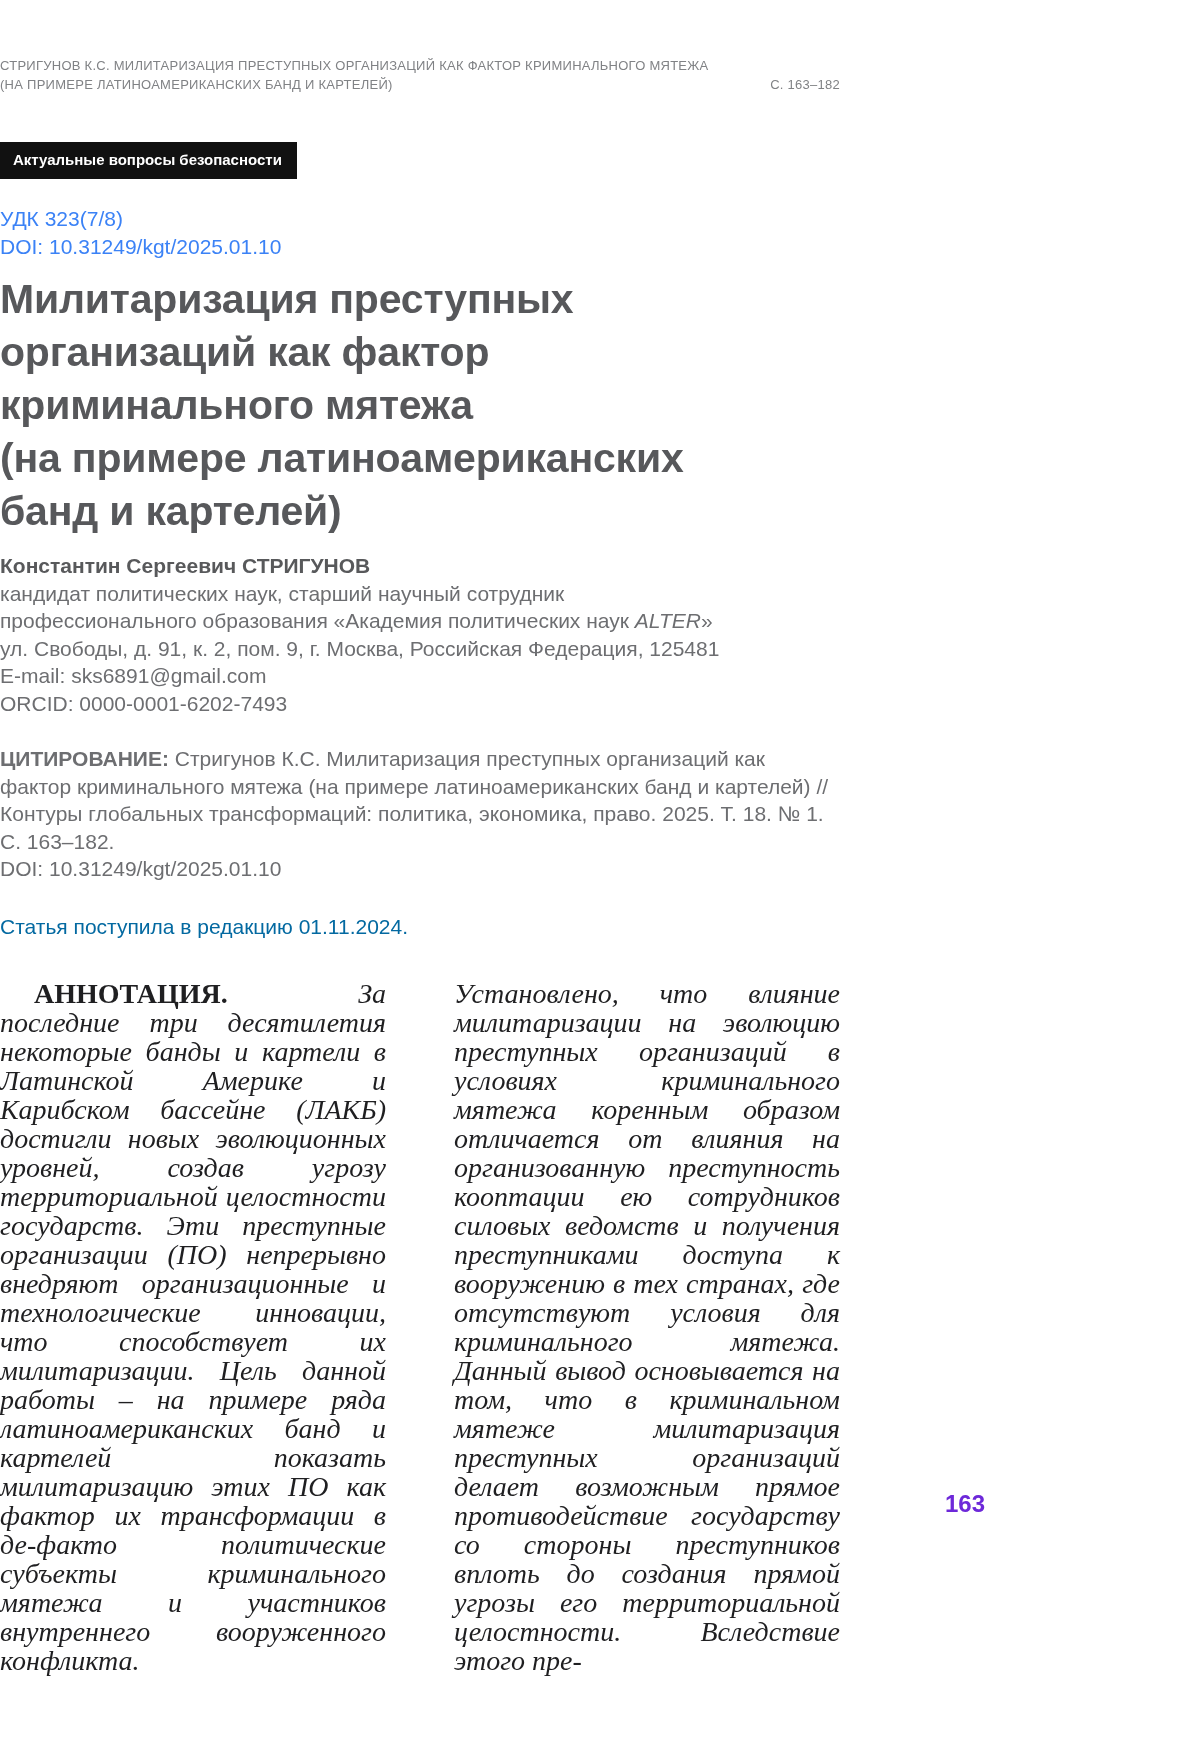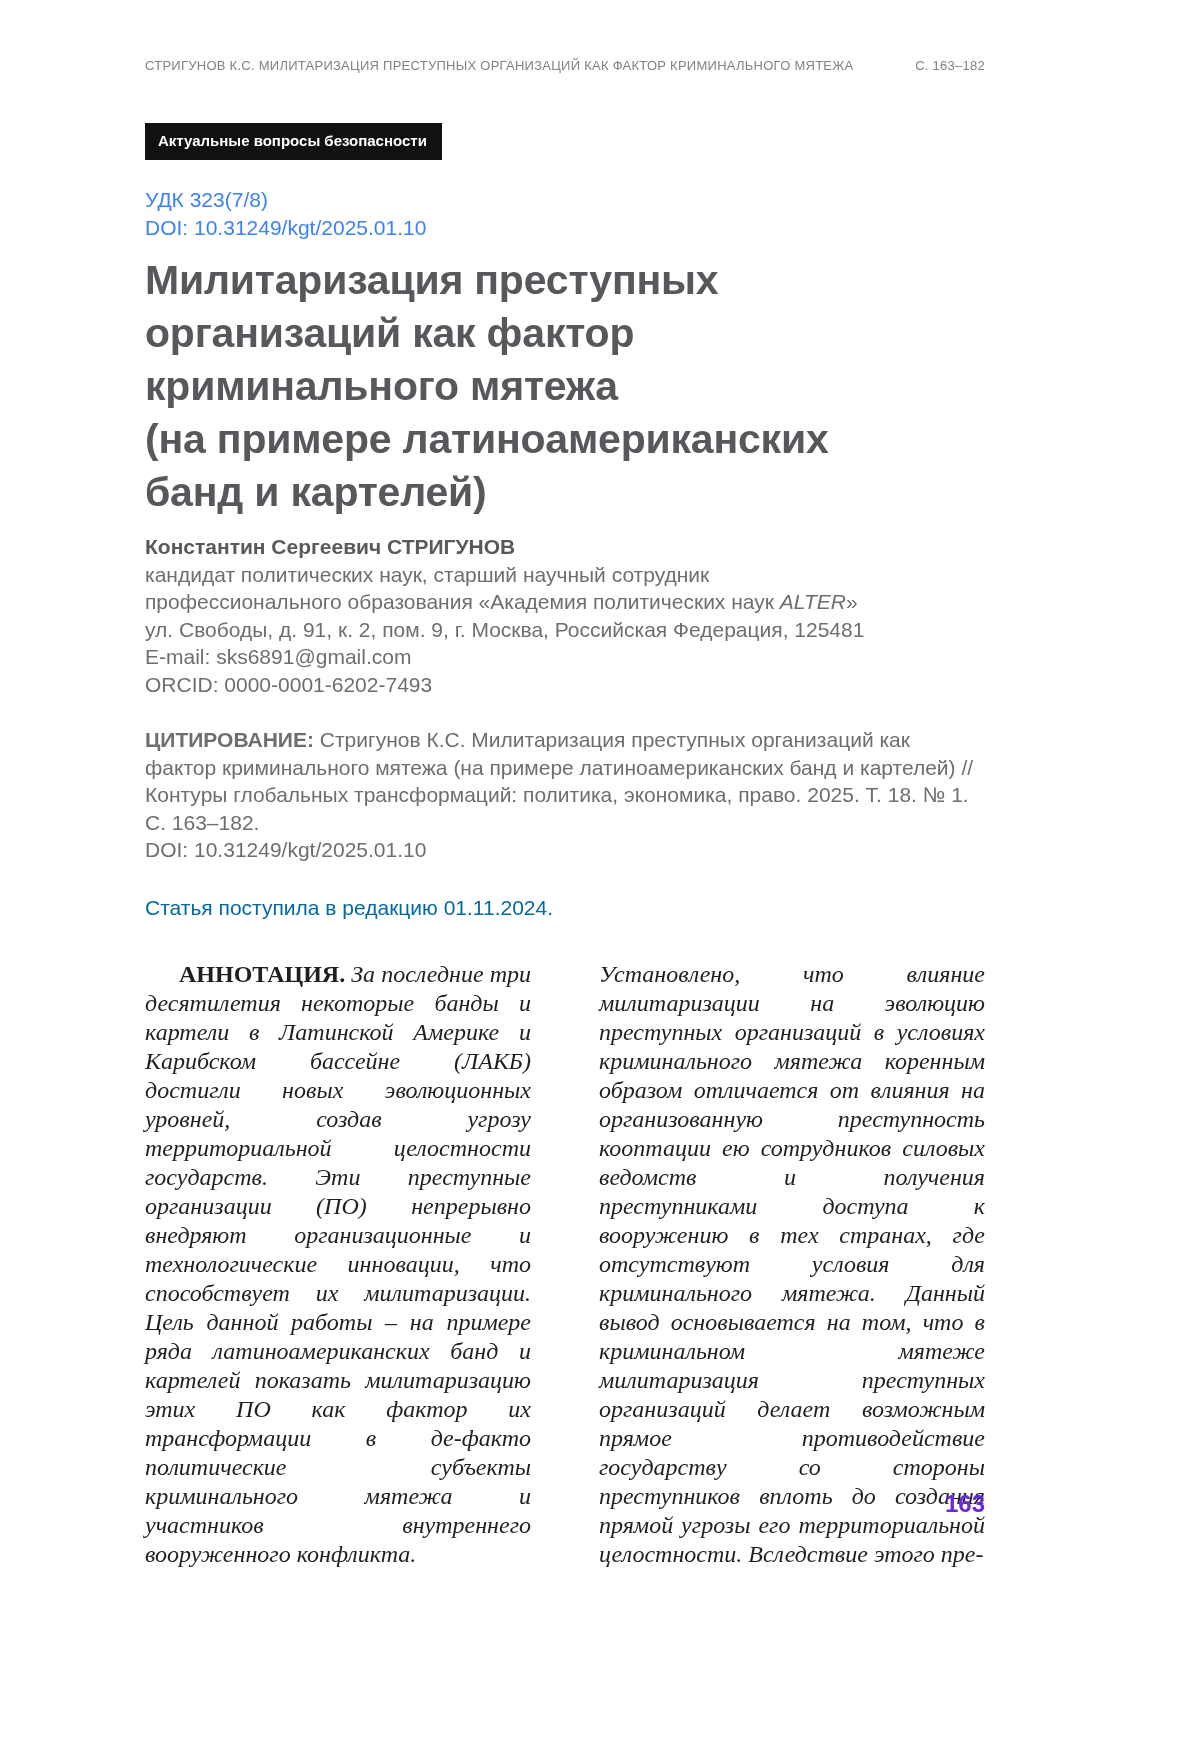--- a/index.html
+++ b/index.html
@@ -7,21 +7,20 @@
     position: relative;
     width: 1200px;
     height: 1747px;
     background: #ffffff;
     overflow: hidden;
     font-family: "Liberation Sans", sans-serif;
     color: #6d6e71;
     box-sizing: border-box;
   }
   .content {
-    margin-left: 145px;
     width: 840px;
   }
 
   
   .running-head {
     padding-top: 56px;
     display: flex;
     justify-content: space-between;
     align-items: flex-end;
     font-size: 13px;
@@ -71,21 +70,21 @@
   
   .dates { margin-top: 30px; font-size: 21px; line-height: 28px; color: #0369a1; }
 
   
   .abstract {
     margin-top: 38px;
     display: flex;
     gap: 68px;
     font-family: "Liberation Serif", serif;
     font-style: italic;
-    font-size: 24px;
+    font-size: 28px;
     line-height: 29px;
     color: #1f1f21;
     text-align: justify;
   }
   .abstract .col { width: 399px; }
   .abstract p { margin: 0; }
   .abs-first { text-indent: 34px; }
   .abs-label { font-style: normal; font-weight: bold; }
 
   
@@ -100,20 +99,21 @@
 </style>
 </head>
 <body>
 
 <div class="page">
   <div class="content">
 
     <header class="running-head">
       <div class="rh-left">
         <div>СТРИГУНОВ К.С. МИЛИТАРИЗАЦИЯ ПРЕСТУПНЫХ ОРГАНИЗАЦИЙ КАК ФАКТОР КРИМИНАЛЬНОГО МЯТЕЖА</div>
+        <div>(НА ПРИМЕРЕ ЛАТИНОАМЕРИКАНСКИХ БАНД И КАРТЕЛЕЙ)</div>
       </div>
       <div class="rh-pages">С. 163–182</div>
     </header>
 
     <div class="badge-row">
       <span class="section-badge">Актуальные вопросы безопасности</span>
     </div>
 
     <div class="meta">
       <div>УДК 323(7/8)</div>

